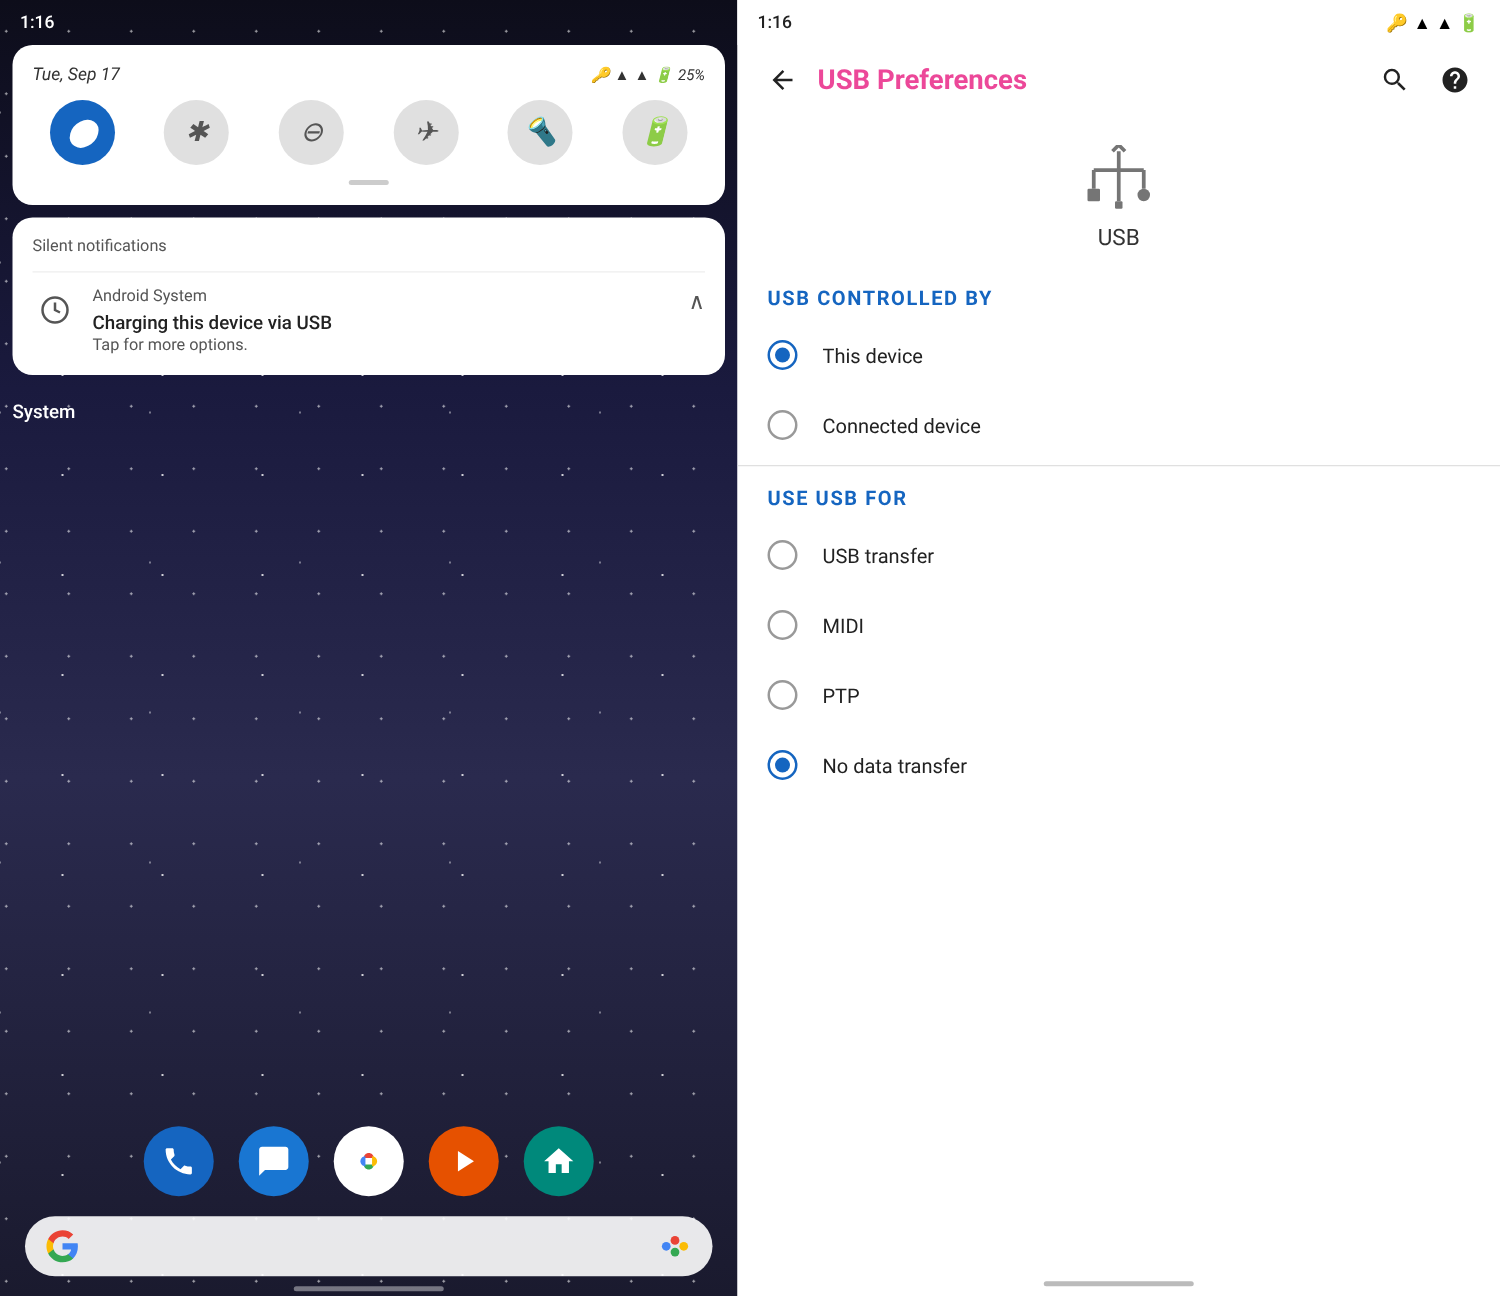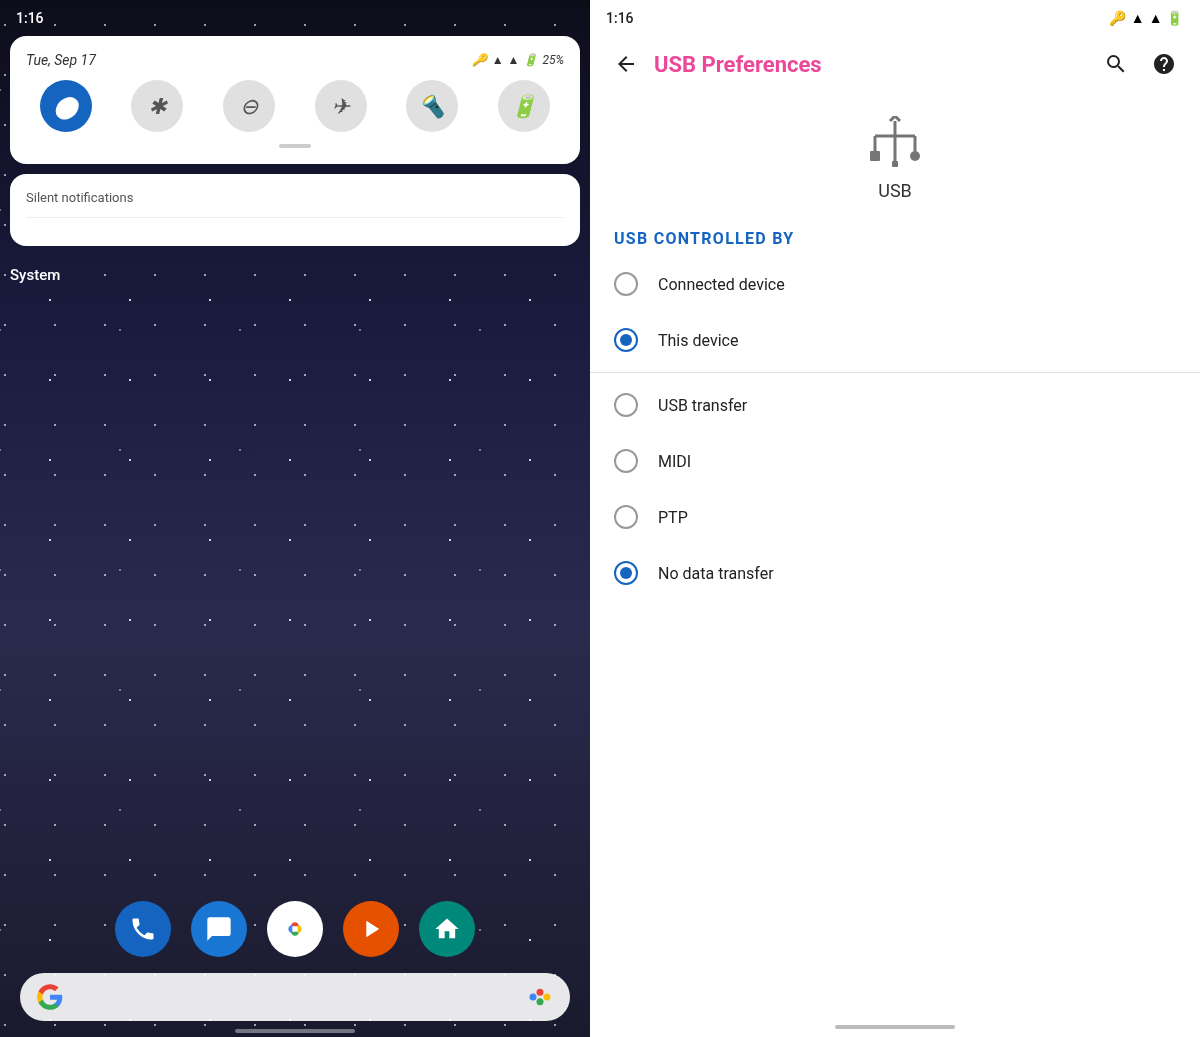--- a/index.html
+++ b/index.html
@@ -466,20 +466,34 @@
         <span class="qs-tile-icon">🔋</span>
       </div>
     </div>
 
     <div class="qs-handle"></div>
   </div>
 
   <div class="notification-panel">
     <div class="notif-section-title">Silent notifications</div>
     <div class="notif-divider"></div>
+    <div class="notif-item">
+      <div class="notif-icon">
+        <svg viewBox="0 0 24 24" fill="none" stroke="#555" stroke-width="2">
+          <circle cx="12" cy="12" r="10"></circle>
+          <path d="M12 6v6l4 2"></path>
+        </svg>
+      </div>
+      <div class="notif-content">
+        <div class="notif-app-name">Android System</div>
+        <div class="notif-title">Charging this device via USB</div>
+        <div class="notif-body">Tap for more options.</div>
+      </div>
+      <div class="notif-chevron">∧</div>
+    </div>
   </div>
 
   <div class="manage-btn">System</div>
 
   <div class="app-dock">
     <div class="app-icon app-icon-phone">
       <svg width="28" height="28" viewBox="0 0 24 24" fill="white">
         <path d="M6.6 10.8c1.4 2.8 3.8 5.1 6.6 6.6l2.2-2.2c.3-.3.7-.4 1-.2 1.1.4 2.3.6 3.6.6.6 0 1 .4 1 1V20c0 .6-.4 1-1 1-9.4 0-17-7.6-17-17 0-.6.4-1 1-1h3.5c.6 0 1 .4 1 1 0 1.3.2 2.5.6 3.6.1.3 0 .7-.2 1L6.6 10.8z"></path>
       </svg>
     </div>
@@ -581,31 +595,32 @@
       </svg>
     </div>
     <span class="usb-label">USB</span>
   </div>
 
   <div class="settings-content">
 
     <div class="section-header">USB CONTROLLED BY</div>
 
     <div class="radio-item">
+      <div class="radio-circle selected"></div>
+      <span class="radio-label">This device</span>
+    </div>
+
+    <div class="radio-item">
       <div class="radio-circle"></div>
       <span class="radio-label">Connected device</span>
     </div>
 
-    <div class="radio-item">
-      <div class="radio-circle selected"></div>
-      <span class="radio-label">This device</span>
-    </div>
-
     <div class="divider"></div>
 
+    <div class="section-header">USE USB FOR</div>
 
 
     <div class="radio-item">
       <div class="radio-circle"></div>
       <span class="radio-label">USB transfer</span>
     </div>
 
     <div class="radio-item">
       <div class="radio-circle"></div>
       <span class="radio-label">MIDI</span>

